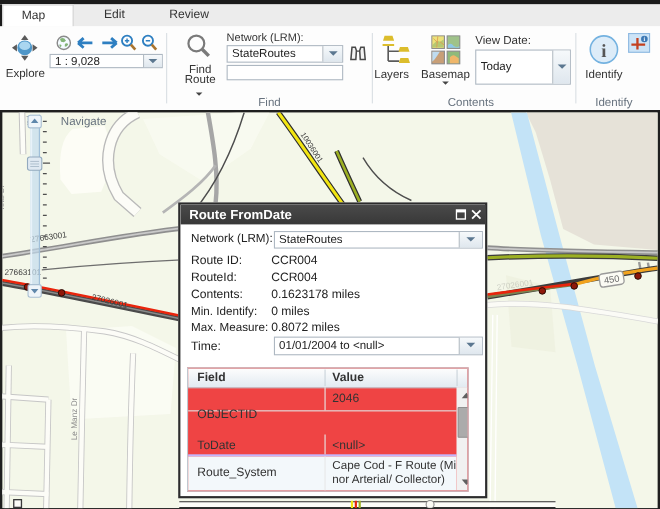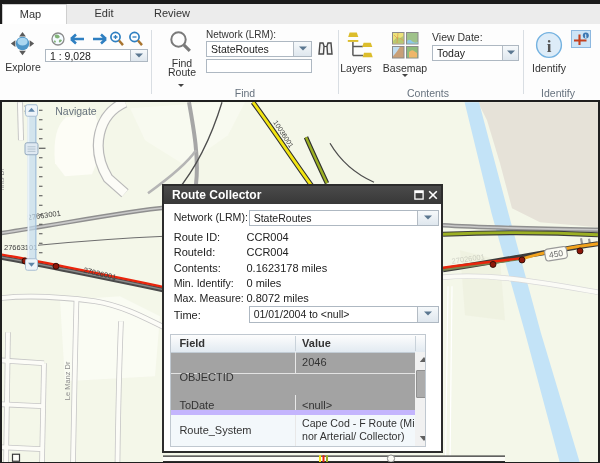--- a/index.html
+++ b/index.html
@@ -97,21 +97,21 @@
     </g>
     <path d="M15.2,9 q3,-2.5 5,0.5 q3,2 5.5,0.5 l0,1.5 -10.5,0 Z" fill="#8ec7ea"></path>
     <path d="M1.2,9 l4,-4 3,1 3,-2 0,7 -10,0 Z" fill="#7fb069" opacity="0.5"></path>
       <path d="M2,3 l4,4 M6,1 l-1,10 M8,6 l4,3" stroke="#e0974f" stroke-width="0.7" fill="none"></path>
     <path d="M1,15 h6.8 l-2.2,3.4 -2.2,3.2 -2.4,2.6 Z" fill="#bfdcf0"></path>
     <path d="M17,20 q3,-3 5,-1 l3,2 0,4.5 -8,0 Z" fill="#efb66a"></path>
   </svg>
   <div class="abs btnlabel" style="left:382px;top:37.5px;width:46px;">Basemap</div>
   <div class="abs" style="left:402px;top:49.5px;width:0;height:0;border:3.5px solid transparent;border-top-color:#444;"></div>
   <div class="abs btnlabel" style="left:432px;top:7px;">View Date:</div>
-  <div class="combo" style="left:432px;top:21px;width:87px;height:16px;padding-left:32px;">
+  <div class="combo" style="left:432px;top:21px;width:87px;height:32px;padding-left:32px;">
       <span class="txt">Today</span>
       <span class="dd" style="width:15px;"></span>
     </div>
   <div class="glabel" style="left:368px;">Contents</div>
   <div class="vsep" style="left:523px;"></div>
 
   <svg class="abs" style="left:535px;top:7px;" width="28" height="28" viewBox="0 0 28 28">
     <circle cx="14" cy="14" r="12.4" fill="#ddecf8" stroke="#74b2e0" stroke-width="1.4"></circle>
     <text x="14" y="20.5" text-anchor="middle" font-family="Liberation Serif,serif" font-size="17" font-weight="bold" fill="#555">i</text>
   </svg>
@@ -246,21 +246,21 @@
     <path d="M27.5,146.5 h8 M27.5,148.8 h8 M27.5,151.1 h8" stroke="#aebfcd" stroke-width="0.9"></path>
     <rect x="25.5" y="258.5" width="12" height="11.5" rx="2" fill="#eef4f9" stroke="#a9bfd2" stroke-width="1"></rect>
     <path d="M31.5,266.5 l3.4,-4 h-6.8 Z" fill="#5f87ab"></path>
   </g>
 </svg>
 </div>
 <div class="abs" id="mapfrm"></div>
 
 <div class="abs" style="left:162px;top:184px;width:281px;height:269px;background:#fff;border:2px solid #2c2c2c;box-sizing:border-box;z-index:10;overflow:hidden;">
   <div class="abs" style="left:0;top:0;right:0;height:18px;background:linear-gradient(#4a4a4a,#383838);">
-    <span style="position:absolute;left:8px;top:2px;font-size:12px;font-weight:bold;color:#fff;">Route Collector</span>
+    <span style="position:absolute;left:8px;top:2px;font-size:12px;font-weight:bold;color:#fff;">Route FromDate</span>
     <svg style="position:absolute;right:17px;top:3.5px;" width="10" height="10" viewBox="0 0 10 10">
       <rect x="0.9" y="0.9" width="8.2" height="8.2" fill="none" stroke="#fff" stroke-width="1.3"></rect>
       <rect x="0.9" y="0.9" width="8.2" height="2.2" fill="#fff"></rect>
     </svg>
     <svg style="position:absolute;right:3px;top:3.5px;" width="10" height="10" viewBox="0 0 10 10">
       <path d="M1.2,1.2 L8.8,8.8 M8.8,1.2 L1.2,8.8" stroke="#fff" stroke-width="1.6"></path>
     </svg>
   </div>
   <div class="abs" style="left:9.7px;top:25px;font-size:10.6px;color:#222;">Network (LRM):</div>
   <div class="combo" style="left:84.7px;top:23.7px;width:190.6px;height:16.4px;">
@@ -276,33 +276,33 @@
   <div class="abs" style="left:9.7px;top:90.7px;font-size:10.6px;color:#222;">Min. Identify:</div>
   <div class="abs" style="left:82.5px;top:90.7px;font-size:11px;color:#222;">0 miles</div>
   <div class="abs" style="left:9.7px;top:105.7px;font-size:10.6px;color:#222;">Max. Measure:</div>
   <div class="abs" style="left:82.5px;top:105.7px;font-size:11px;color:#222;">0.8072 miles</div>
   <div class="abs" style="left:9.7px;top:123px;font-size:11px;color:#222;text-align:center;">Time:</div>
   <div class="combo" style="left:84.7px;top:119.7px;width:190.6px;height:16.9px;">
       <span class="txt">01/01/2004 to &lt;null&gt;</span>
       <span class="dd" style="width:20px;"></span>
     </div>
 
-  <div class="abs" style="left:6.4px;top:147.7px;width:256px;height:113.4px;border:1px solid #c0c8d0;box-sizing:border-box;background:#a3a3a3;overflow:hidden;">
+  <div class="abs" style="left:6.4px;top:147.7px;width:256px;height:113.4px;border:1px solid #c0c8d0;box-sizing:border-box;background:#ef4444;overflow:hidden;">
     <div class="abs" style="left:0;top:0;right:0;height:17.8px;background:linear-gradient(#fdfdfd,#e2eaf1);border-bottom:1px solid #c2ccd5;">
       <span style="position:absolute;left:8px;top:2.5px;font-size:11px;font-weight:bold;color:#333;">Field</span>
       <span style="position:absolute;left:130.7px;top:2.5px;font-size:11px;font-weight:bold;color:#333;">Value</span>
       <span style="position:absolute;left:123.6px;top:1px;bottom:1px;width:1px;background:#c9d2da;"></span>
       <span style="position:absolute;left:243.6px;top:1px;bottom:1px;width:1px;background:#c9d2da;"></span>
     </div>
     <div class="abs" style="left:0;top:17.8px;width:244.1px;height:21.1px;border-bottom:1px solid #e3e3e3;box-sizing:border-box;">
       <span style="position:absolute;left:8px;top:19px;font-size:11px;color:#333;">OBJECTID</span>
       <span style="position:absolute;left:130.7px;top:4px;font-size:11px;color:#333;text-align:center;">2046</span>
       <span style="position:absolute;left:123.6px;top:0;bottom:0;width:1px;background:#e8e8e8;"></span>
     </div>
-    <div class="abs" style="left:0;top:59.9px;width:244.1px;height:20.2px;border-bottom:5px solid #c4b5fd;box-sizing:border-box;">
+    <div class="abs" style="left:0;top:59.9px;width:244.1px;height:20.2px;border-bottom:2px solid #c4b5fd;box-sizing:border-box;">
       <span style="position:absolute;left:8px;top:4px;font-size:11px;color:#333;">ToDate</span>
       <span style="position:absolute;left:130.7px;top:4px;font-size:11px;color:#333;">&lt;null&gt;</span>
       <span style="position:absolute;left:123.6px;top:0;bottom:0;width:1px;background:#e8e8e8;"></span>
     </div>
     <div class="abs" style="left:0;top:80.1px;width:244.1px;height:31.4px;box-sizing:border-box;background:#f3f8fb;">
       <span style="position:absolute;left:8px;top:9px;font-size:11px;color:#333;">Route_System</span>
       <span style="position:absolute;left:130.7px;top:2.5px;font-size:10.6px;color:#333;line-height:13.2px;white-space:nowrap;">Cape Cod - F Route (Mi<br>nor Arterial/ Collector)</span>
       <span style="position:absolute;left:123.6px;top:0;bottom:0;width:1px;background:#e8e8e8;"></span>
     </div>
 

